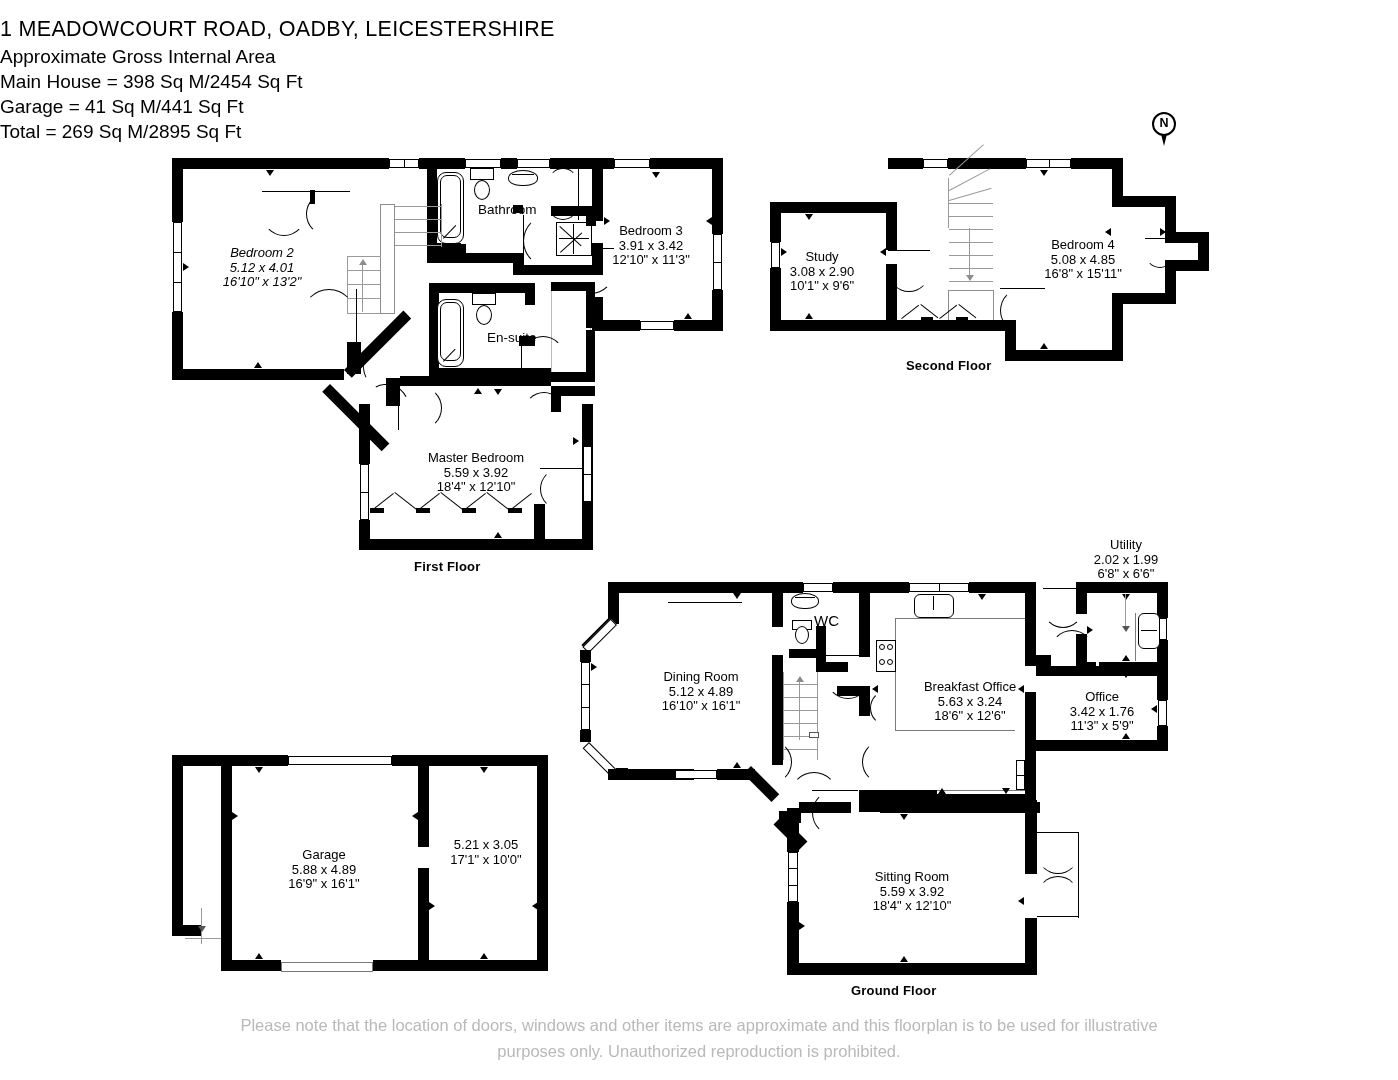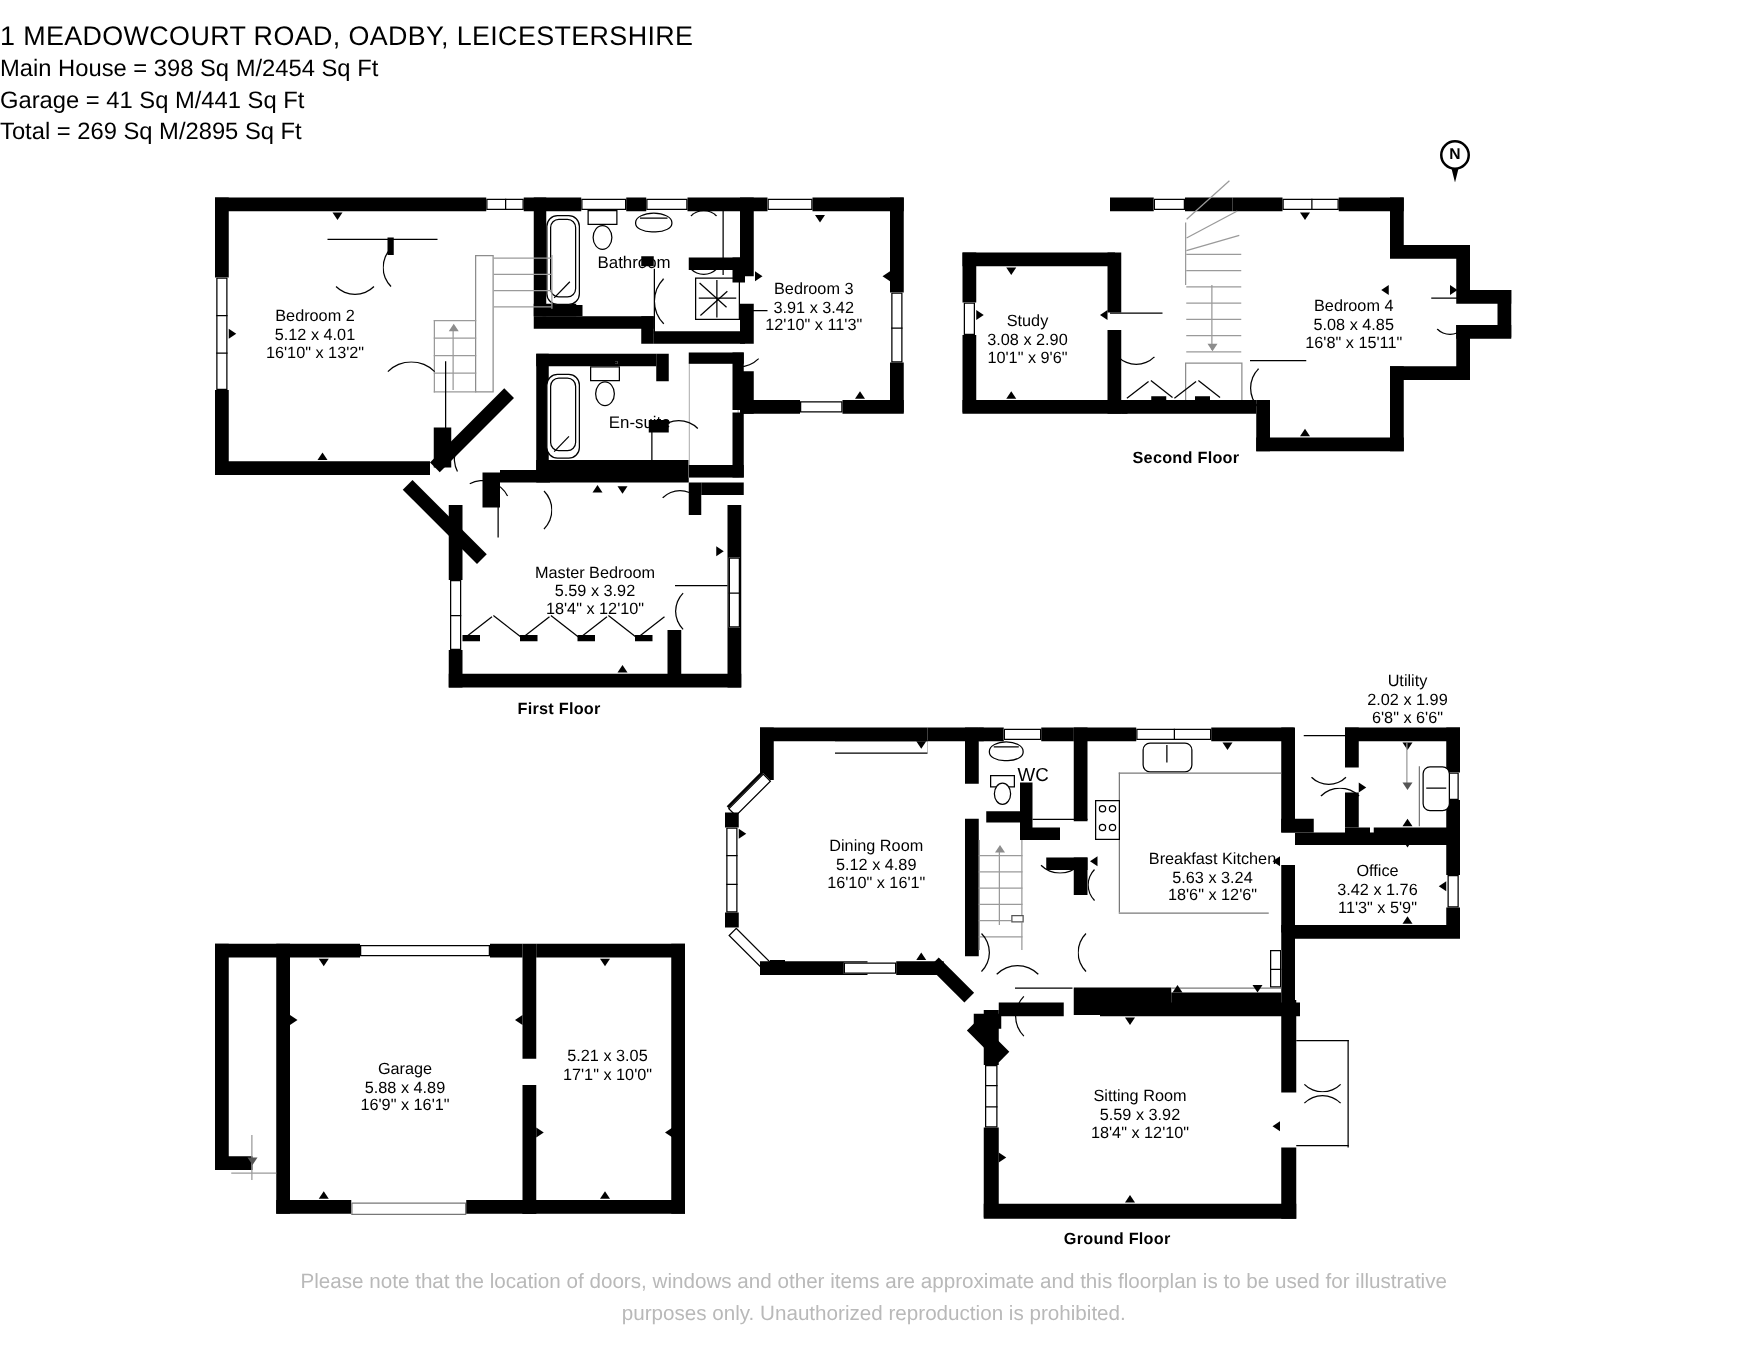--- a/index.html
+++ b/index.html
@@ -71,20 +71,21 @@
   .hobring{position:absolute;border:1px solid #000;border-radius:50%;box-sizing:border-box;}
   .sink{position:absolute;border:1.3px solid #000;border-radius:6px;box-sizing:border-box;background:#fff;}
 </style>
 </head>
 <body>
 
 <div id="stage">
 
   <div class="hdr">
     <div class="l1">1 MEADOWCOURT ROAD, OADBY, LEICESTERSHIRE</div>
+    <div class="l2">Approximate Gross Internal Area</div>
     <div class="l3">Main House =  398 Sq M/2454 Sq Ft</div>
     <div class="l4">Garage = 41 Sq M/441 Sq Ft</div>
     <div class="l5">Total = 269 Sq M/2895 Sq Ft</div>
   </div>
 
   <div class="compass" style="left:1152px;top:112px;width:24px;height:36px;">
     <div class="pin"></div>
     <div class="ring"></div>
     <div class="n">N</div>
   </div>
@@ -263,21 +264,21 @@
 
     <div class="arcG" style="left:398px;top:386px;width:44px;height:44px;border-color:transparent #000 transparent transparent;"></div>
     <div class="thinL" style="left:398px;top:386px;width:1.4px;height:44px;"></div>
 
     <div class="w" style="left:551px;top:386px;width:10px;height:26px;"></div>
     <div class="w" style="left:561px;top:386px;width:34px;height:10px;"></div>
     <div class="arcG" style="left:524px;top:392px;width:40px;height:40px;border-color:#000 transparent transparent transparent;"></div>
 
     <div class="floorcap" style="left:414px;top:559px;">First Floor</div>
 
-    <div class="room" style="left:162px;top:246px;width:180px;">
+    <div class="room" style="left:172px;top:246px;width:180px;font-style:italic;">
       <div class="nm">Bedroom 2</div>
       <div class="d1">5.12 x 4.01</div>
       <div class="d2">16'10" x 13'2"</div>
     </div>
     <div class="room" style="left:576px;top:224px;width:150px;">
       <div class="nm">Bedroom 3</div>
       <div class="d1">3.91 x 3.42</div>
       <div class="d2">12'10" x 11'3"</div>
     </div>
     <div class="lbl" style="left:478px;top:202px;">Bathroom</div>
@@ -530,21 +531,21 @@
 
     <div class="floorcap" style="left:851px;top:983px;">Ground Floor</div>
 
     <div class="room" style="left:627px;top:670px;width:148px;">
       <div class="nm">Dining Room</div>
       <div class="d1">5.12 x 4.89</div>
       <div class="d2">16'10" x 16'1"</div>
     </div>
     <div class="lbl wc" style="left:814px;top:612px;">WC</div>
     <div class="room" style="left:886px;top:680px;width:168px;">
-      <div class="nm">Breakfast Kitchen</div>
+      <div class="nm">Breakfast Office</div>
       <div class="d1">5.63 x 3.24</div>
       <div class="d2">18'6" x 12'6"</div>
     </div>
     <div class="room" style="left:1068px;top:538px;width:116px;">
       <div class="nm">Utility</div>
       <div class="d1">2.02 x 1.99</div>
       <div class="d2">6'8" x 6'6"</div>
     </div>
     <div class="room" style="left:1044px;top:690px;width:116px;">
       <div class="nm">Office</div>

